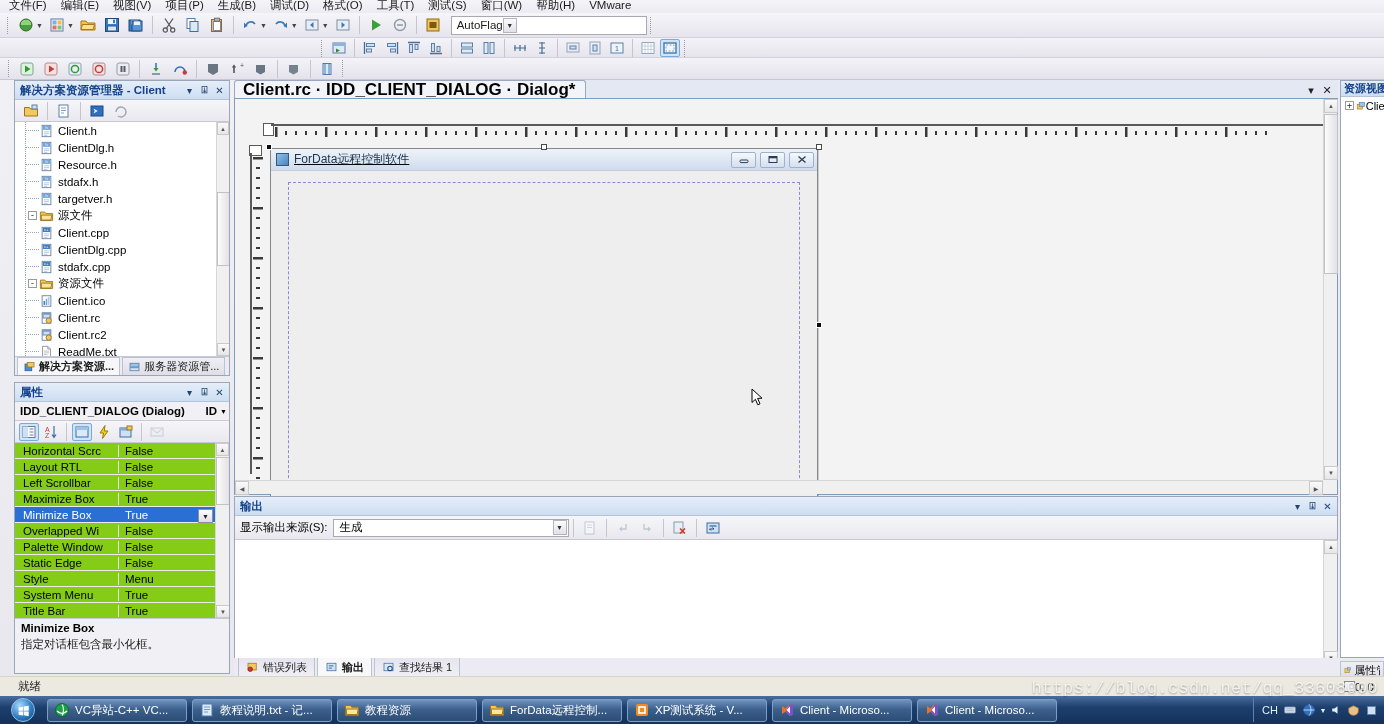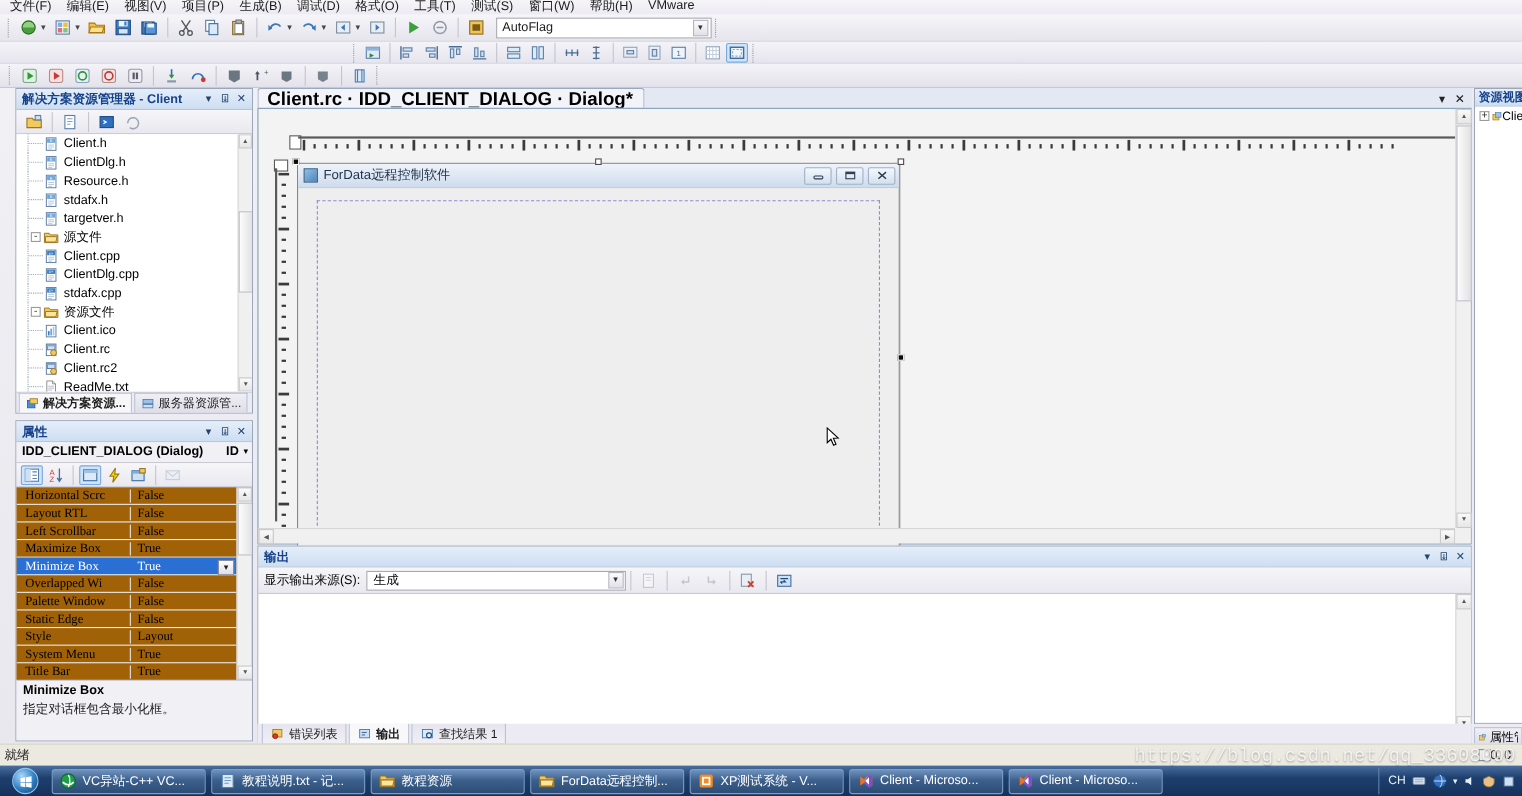--- a/index.html
+++ b/index.html
@@ -49,21 +49,21 @@
     font-size: 7px; color: #444; margin-left: -2px; margin-right: 2px;
   }
   .icon {
     width: 16px; height: 16px; display: block;
     border-radius: 2px;
   }
   .combo-autoflag {
     margin-left: 6px;
     width: 196px; height: 19px;
     background: #fff; border: 1px solid #a9a9b2;
-    display: flex; align-items: center; justify-content: space-between;
+    display: flex; align-items: center; justify-content: flex-start;
     padding: 0 2px 0 5px; font-size: 11.5px; color: #1b1b1b;
   }
   .combo-arrow {
     width: 14px; height: 15px;
     background: linear-gradient(#fbfbfd,#e2e1e9);
     border: 1px solid #b5b4bd;
     display: flex; align-items: center; justify-content: center;
     font-size: 7px; color: #333;
   }
   .grip { width: 4px; height: 17px; border-left: 1px dotted #9b99a3; margin: 0 3px; }
@@ -185,23 +185,22 @@
     font-size: 11.5px; font-weight: bold; color: #000;
     background: #f1f0f5; border-bottom: 1px solid #ccc9d4;
     white-space: nowrap;
   }
   .prop-toolbar {
     height: 22px; display: flex; align-items: center;
     background: linear-gradient(#f6f6f9,#e9e8ef);
     border-bottom: 1px solid #c9c7d2; padding-left: 3px;
   }
   .prop-grid {
-    flex: 1; background: #a16207; position: relative; overflow: hidden;
+    flex: 1; background: #84cc16; position: relative; overflow: hidden;
     font-size: 11.5px;
-    font-family: Liberation Serif, serif;
   }
   .prow {
     height: 16px; display: flex; align-items: center;
     border-bottom: 1px solid #ebebeb;
   }
   .prow .pn {
     width: 104px; padding-left: 8px; color: #000;
     overflow: hidden; white-space: nowrap; text-overflow: ellipsis;
     border-right: 1px solid #e3e3e3;
   }
@@ -280,20 +279,21 @@
 
   .dlg-wrap {
     position: absolute; left: 35px; top: 49px;
     width: 552px; height: 363px;
   }
   .dlg {
     position: absolute; left: 0; top: 0; width: 548px; height: 359px;
     background: #eeeeee;
     border: 1px solid #878787;
     box-shadow: 1px 1px 0 rgba(0,0,0,.15);
+    text-decoration: underline;
   }
   .dlg-cap {
     height: 22px; display: flex; align-items: center;
     background: linear-gradient(#eef3fa, #cfdcec);
     border-bottom: 1px solid #c2cedd;
     padding: 0 3px 0 5px;
   }
   .dlg-sysicon {
     width: 13px; height: 13px; margin-right: 5px; flex: none;
     background: linear-gradient(135deg,#8dbfe8,#4d85bd);
@@ -409,21 +409,21 @@
   }
 
   
   .statusbar {
     position: absolute; left: 0; right: 0; bottom: 28px; height: 20px;
     background: #ece9e0;
     border-top: 1px solid #d8d4c8;
     display: flex; align-items: center;
     font-size: 11.5px; color: #1b1b1b;
   }
-  .sb-left { padding-left: 4px; }
+  .sb-left { padding-left: 18px; }
   .sb-right {
     margin-left: auto; display: flex; align-items: center; gap: 0;
     padding-right: 10px;
   }
   .sb-ico { width: 11px; height: 11px; border: 1px solid #8a8a8a; background: #f6f6f6; }
 
   
   .taskbar {
     position: absolute; left: 0; right: 0; bottom: 0; height: 28px;
     background: linear-gradient(#4a6e9e, #1d3f6e 40%, #15315a);
@@ -1080,21 +1080,21 @@
             <div class="prow">
               <span class="pn">Palette Window</span>
               <span class="pv">False</span>
             </div>
             <div class="prow">
               <span class="pn">Static Edge</span>
               <span class="pv">False</span>
             </div>
             <div class="prow">
               <span class="pn">Style</span>
-              <span class="pv">Layout</span>
+              <span class="pv">Menu</span>
             </div>
             <div class="prow">
               <span class="pn">System Menu</span>
               <span class="pv">True</span>
             </div>
             <div class="prow">
               <span class="pn">Title Bar</span>
               <span class="pv">True</span>
             </div>
           </div>

